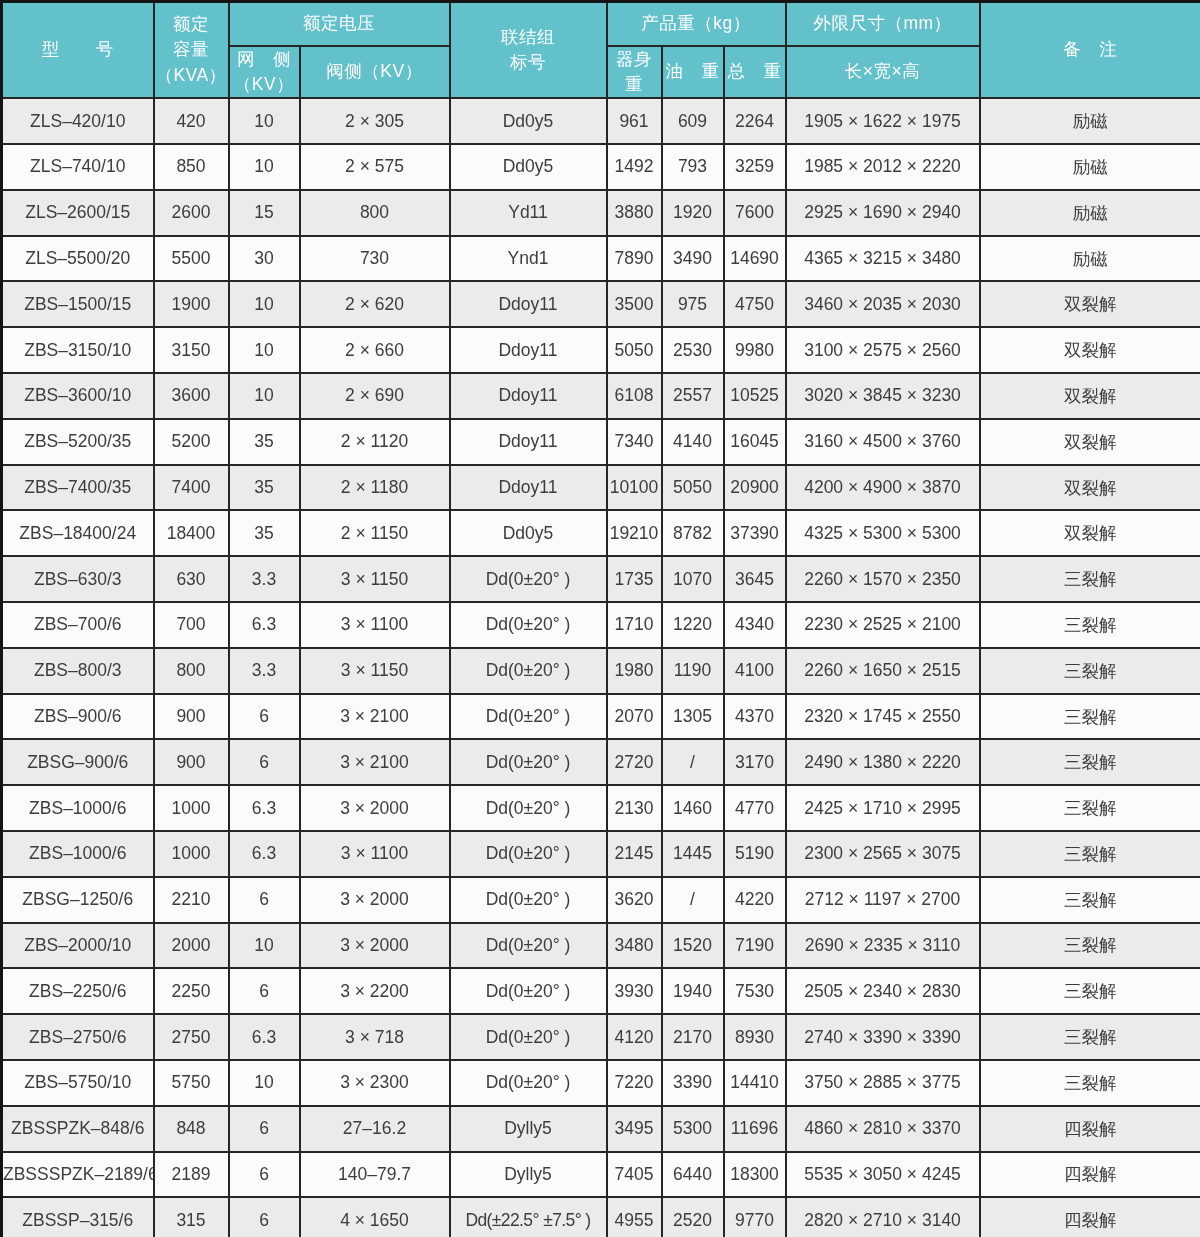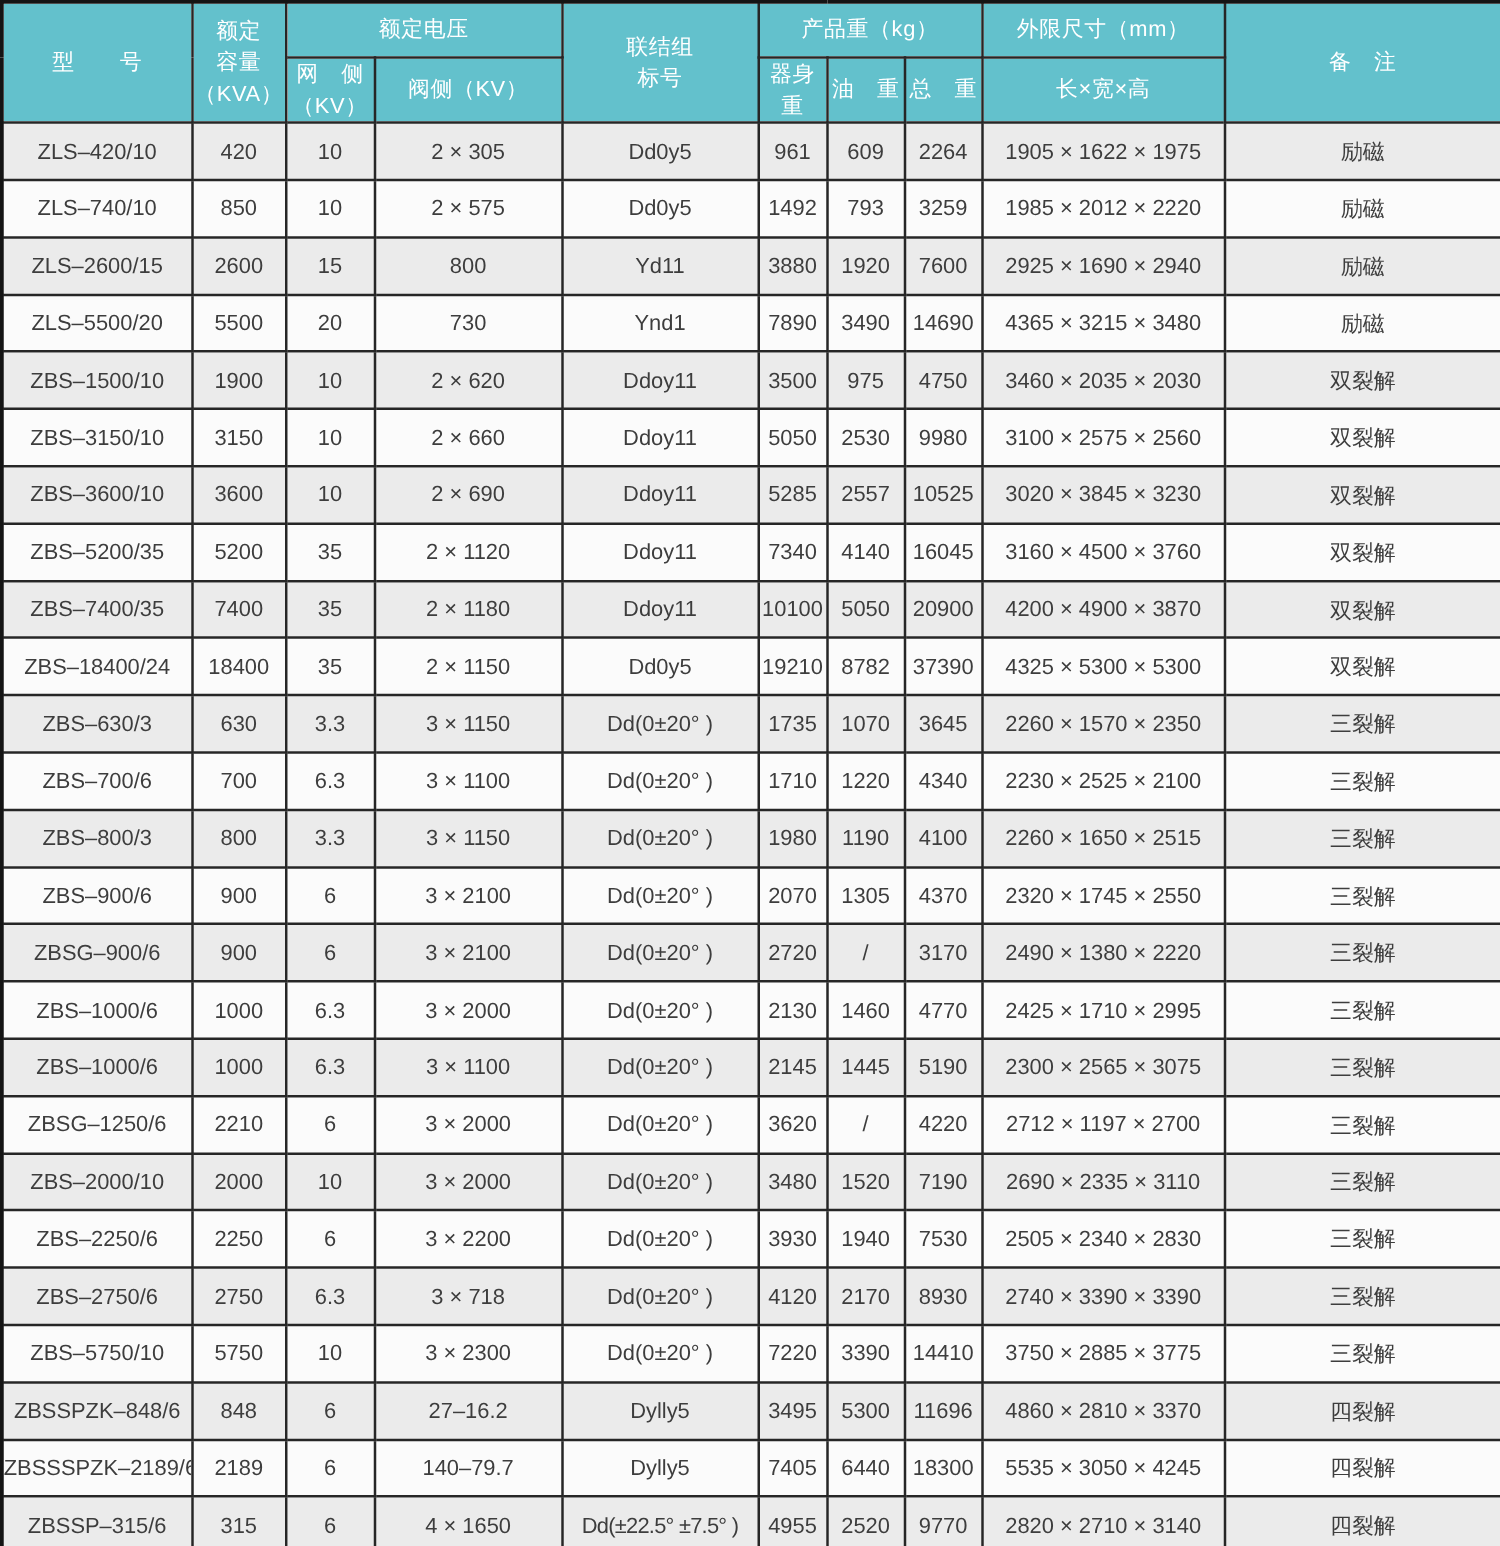--- a/index.html
+++ b/index.html
@@ -126,31 +126,31 @@
           <td>Yd11</td>
           <td>3880</td>
           <td>1920</td>
           <td>7600</td>
           <td>2925 × 1690 × 2940</td>
           <td>励磁</td>
         </tr>
         <tr class="even">
           <td>ZLS–5500/20</td>
           <td>5500</td>
-          <td>20</td>
+          <td>30</td>
           <td>730</td>
           <td>Ynd1</td>
           <td>7890</td>
           <td>3490</td>
           <td>14690</td>
           <td>4365 × 3215 × 3480</td>
           <td>励磁</td>
         </tr>
         <tr class="odd">
-          <td>ZBS–1500/10</td>
+          <td>ZBS–1500/15</td>
           <td>1900</td>
           <td>10</td>
           <td>2 × 620</td>
           <td>Ddoy11</td>
           <td>3500</td>
           <td>975</td>
           <td>4750</td>
           <td>3460 × 2035 × 2030</td>
           <td>双裂解</td>
         </tr>
@@ -165,21 +165,21 @@
           <td>9980</td>
           <td>3100 × 2575 × 2560</td>
           <td>双裂解</td>
         </tr>
         <tr class="odd">
           <td>ZBS–3600/10</td>
           <td>3600</td>
           <td>10</td>
           <td>2 × 690</td>
           <td>Ddoy11</td>
-          <td>5285</td>
+          <td>6108</td>
           <td>2557</td>
           <td>10525</td>
           <td>3020 × 3845 × 3230</td>
           <td>双裂解</td>
         </tr>
         <tr class="even">
           <td>ZBS–5200/35</td>
           <td>5200</td>
           <td>35</td>
           <td>2 × 1120</td>

